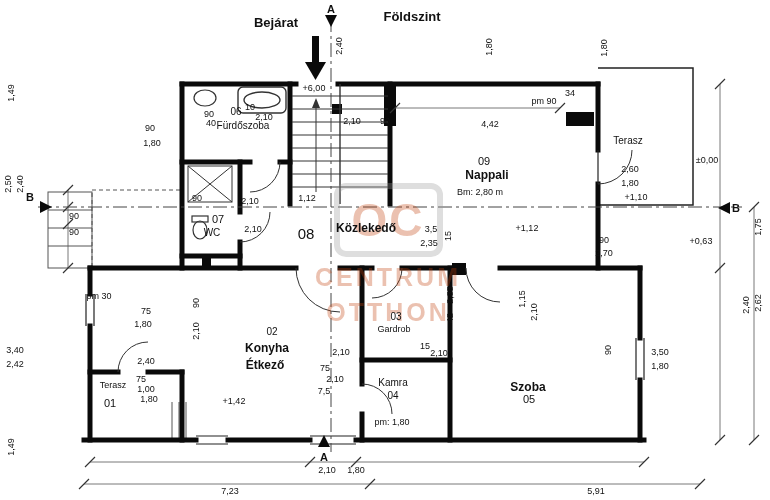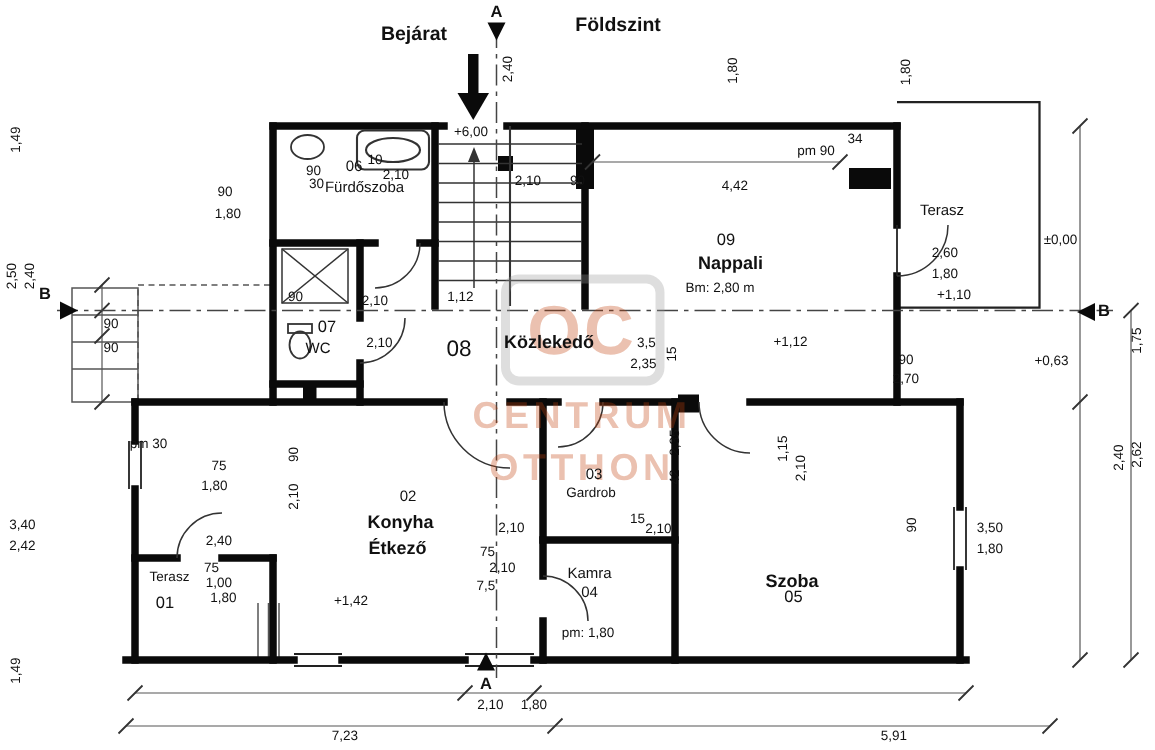--- a/index.html
+++ b/index.html
@@ -181,21 +181,21 @@
       <span class="lbl room" style="left: 393px; top: 396px; font-size: 10px; transform: translate(-50%, -50%);">04</span>
       <span class="lbl room" style="left: 529px; top: 369px; font-size: 11px; transform: translate(-50%, -50%); margin-top: 30px;">05</span>
       <span class="lbl room" style="left: 528px; top: 387px; font-size: 12px; font-weight: 700; transform: translate(-50%, -50%);">Szoba</span>
       <span class="lbl room" style="left: 113px; top: 385px; font-size: 9px; transform: translate(-50%, -50%);">Terasz</span>
       <span class="lbl room" style="left: 110px; top: 403px; font-size: 11px; transform: translate(-50%, -50%);">01</span>
       <span class="lbl dim" style="left: 339px; top: 46px; transform: translate(-50%, -50%) rotate(-90deg);">2,40</span>
       <span class="lbl dim" style="left: 314px; top: 88px; transform: translate(-50%, -50%);">+6,00</span>
       <span class="lbl dim" style="left: 250px; top: 107px; transform: translate(-50%, -50%);">10</span>
       <span class="lbl dim" style="left: 264px; top: 117px; transform: translate(-50%, -50%);">2,10</span>
       <span class="lbl dim" style="left: 209px; top: 114px; transform: translate(-50%, -50%);">90</span>
-      <span class="lbl dim" style="left: 211px; top: 123px; transform: translate(-50%, -50%);">30</span>
+      <span class="lbl dim" style="left: 211px; top: 123px; transform: translate(-50%, -50%);">40</span>
       <span class="lbl dim" style="left: 352px; top: 121px; transform: translate(-50%, -50%);">2,10</span>
       <span class="lbl dim" style="left: 385px; top: 121px; transform: translate(-50%, -50%);">90</span>
       <span class="lbl dim" style="left: 489px; top: 47px; transform: translate(-50%, -50%) rotate(-90deg);">1,80</span>
       <span class="lbl dim" style="left: 604px; top: 48px; transform: translate(-50%, -50%) rotate(-90deg);">1,80</span>
       <span class="lbl dim" style="left: 528px; top: 101px; transform: translate(-50%, -50%); padding-left: 32px;">pm 90</span>
       <span class="lbl dim" style="left: 442px; top: 124px; transform: translate(-50%, -50%); margin-left: 48px;">4,42</span>
       <span class="lbl dim" style="left: 570px; top: 93px; transform: translate(-50%, -50%);">34</span>
       <span class="lbl dim" style="left: 150px; top: 128px; transform: translate(-50%, -50%);">90</span>
       <span class="lbl dim" style="left: 152px; top: 143px; transform: translate(-50%, -50%);">1,80</span>
       <span class="lbl dim" style="left: 11px; top: 93px; transform: translate(-50%, -50%) rotate(-90deg);">1,49</span>

